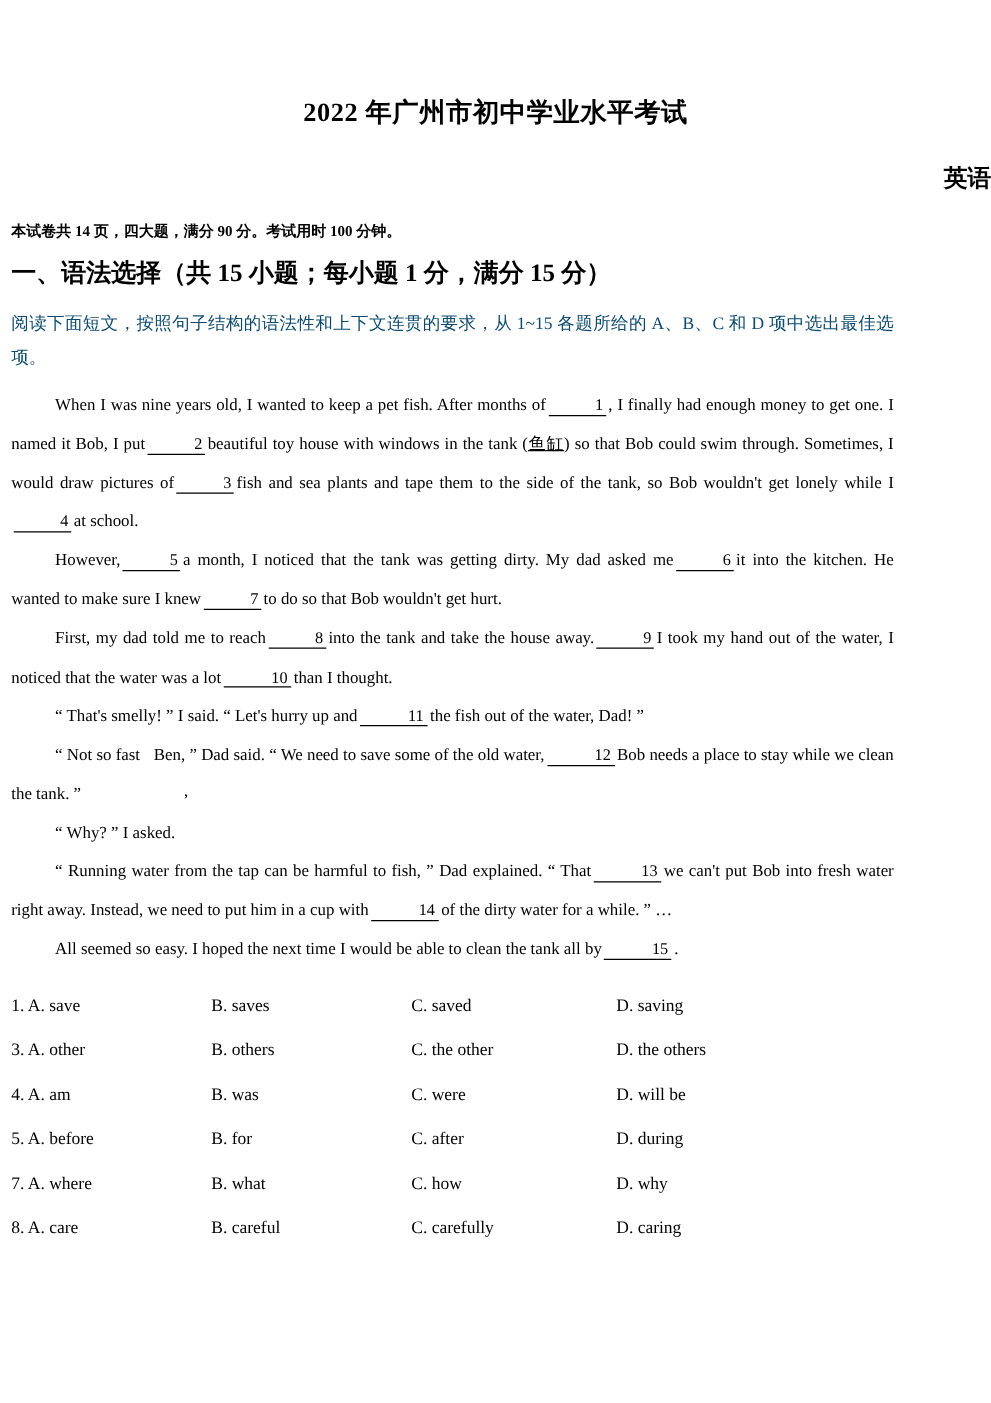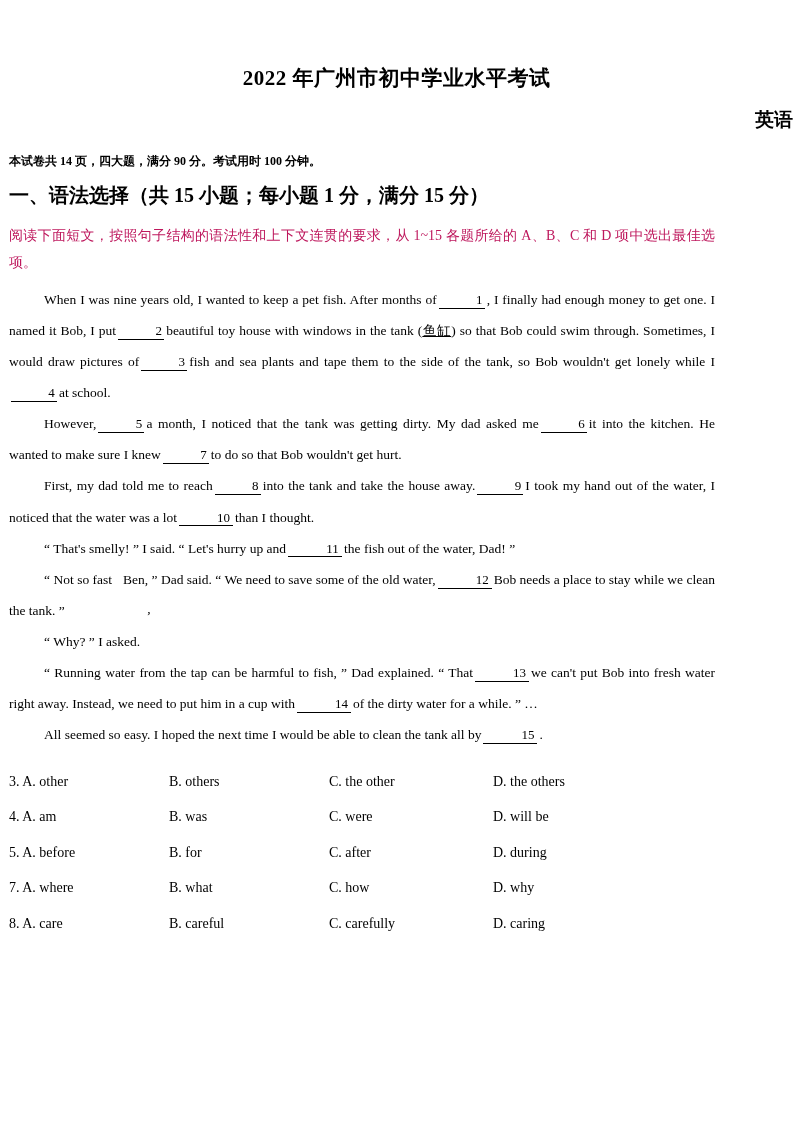--- a/index.html
+++ b/index.html
@@ -22,21 +22,21 @@
     height: 1122px;
     padding: 0;
     box-sizing: border-box;
   }
   
   .doc-title {
     text-align: center;
     font-weight: bold;
     font-size: 21px;
     letter-spacing: 0.5px;
-    margin: 0;
+    margin: 12px;
     padding-top: 66px;
     line-height: 1.2;
   }
   .doc-subtitle {
     text-align: right;
     font-weight: bold;
     font-size: 19px;
     margin: 0;
     padding-top: 18px;
     line-height: 1.2;
@@ -54,21 +54,21 @@
     margin: 0;
     padding: 12px 0 0 9px;
     line-height: 1.3;
   }
   .instructions {
     font-size: 14px;
     margin: 0;
     padding: 14px 78px 0 9px;
     line-height: 1.95;
     text-align: justify;
-    color: #be185d;
+    color: #0c4a6e;
   }
   
   .passage {
     padding: 8px 78px 0 9px;
     font-size: 13.5px;
     line-height: 2.3;
   }
   .passage p {
     margin: 0;
     text-align: justify;
@@ -144,20 +144,26 @@
     <p><span>“ Why? ” I asked.</span></p>
 
     <p><span>“ Running water from the tap can be harmful to fish, ” Dad explained. “ That</span><span class="blank w2">13</span><span>we can't put Bob into fresh water right away. Instead, we need to put him in a cup with</span><span class="blank w2">14</span><span>of the dirty water for a while. ” …</span></p>
 
     <p><span>All seemed so easy. I hoped the next time I would be able to clean the tank all by</span><span class="blank w2">15</span><span>.</span></p>
 
   </div>
 
   <div class="options">
     <div class="opt-row">
+      <span class="opt-cell a"><span>1.</span> <span>A. save</span></span>
+      <span class="opt-cell b">B. saves</span>
+      <span class="opt-cell c">C. saved</span>
+      <span class="opt-cell d">D. saving</span>
+    </div>
+    <div class="opt-row">
       <span class="opt-cell a"><span>3.</span> <span>A. other</span></span>
       <span class="opt-cell b">B. others</span>
       <span class="opt-cell c">C. the other</span>
       <span class="opt-cell d">D. the others</span>
     </div>
     <div class="opt-row">
       <span class="opt-cell a"><span>4.</span> <span>A. am</span></span>
       <span class="opt-cell b">B. was</span>
       <span class="opt-cell c">C. were</span>
       <span class="opt-cell d">D. will be</span>

